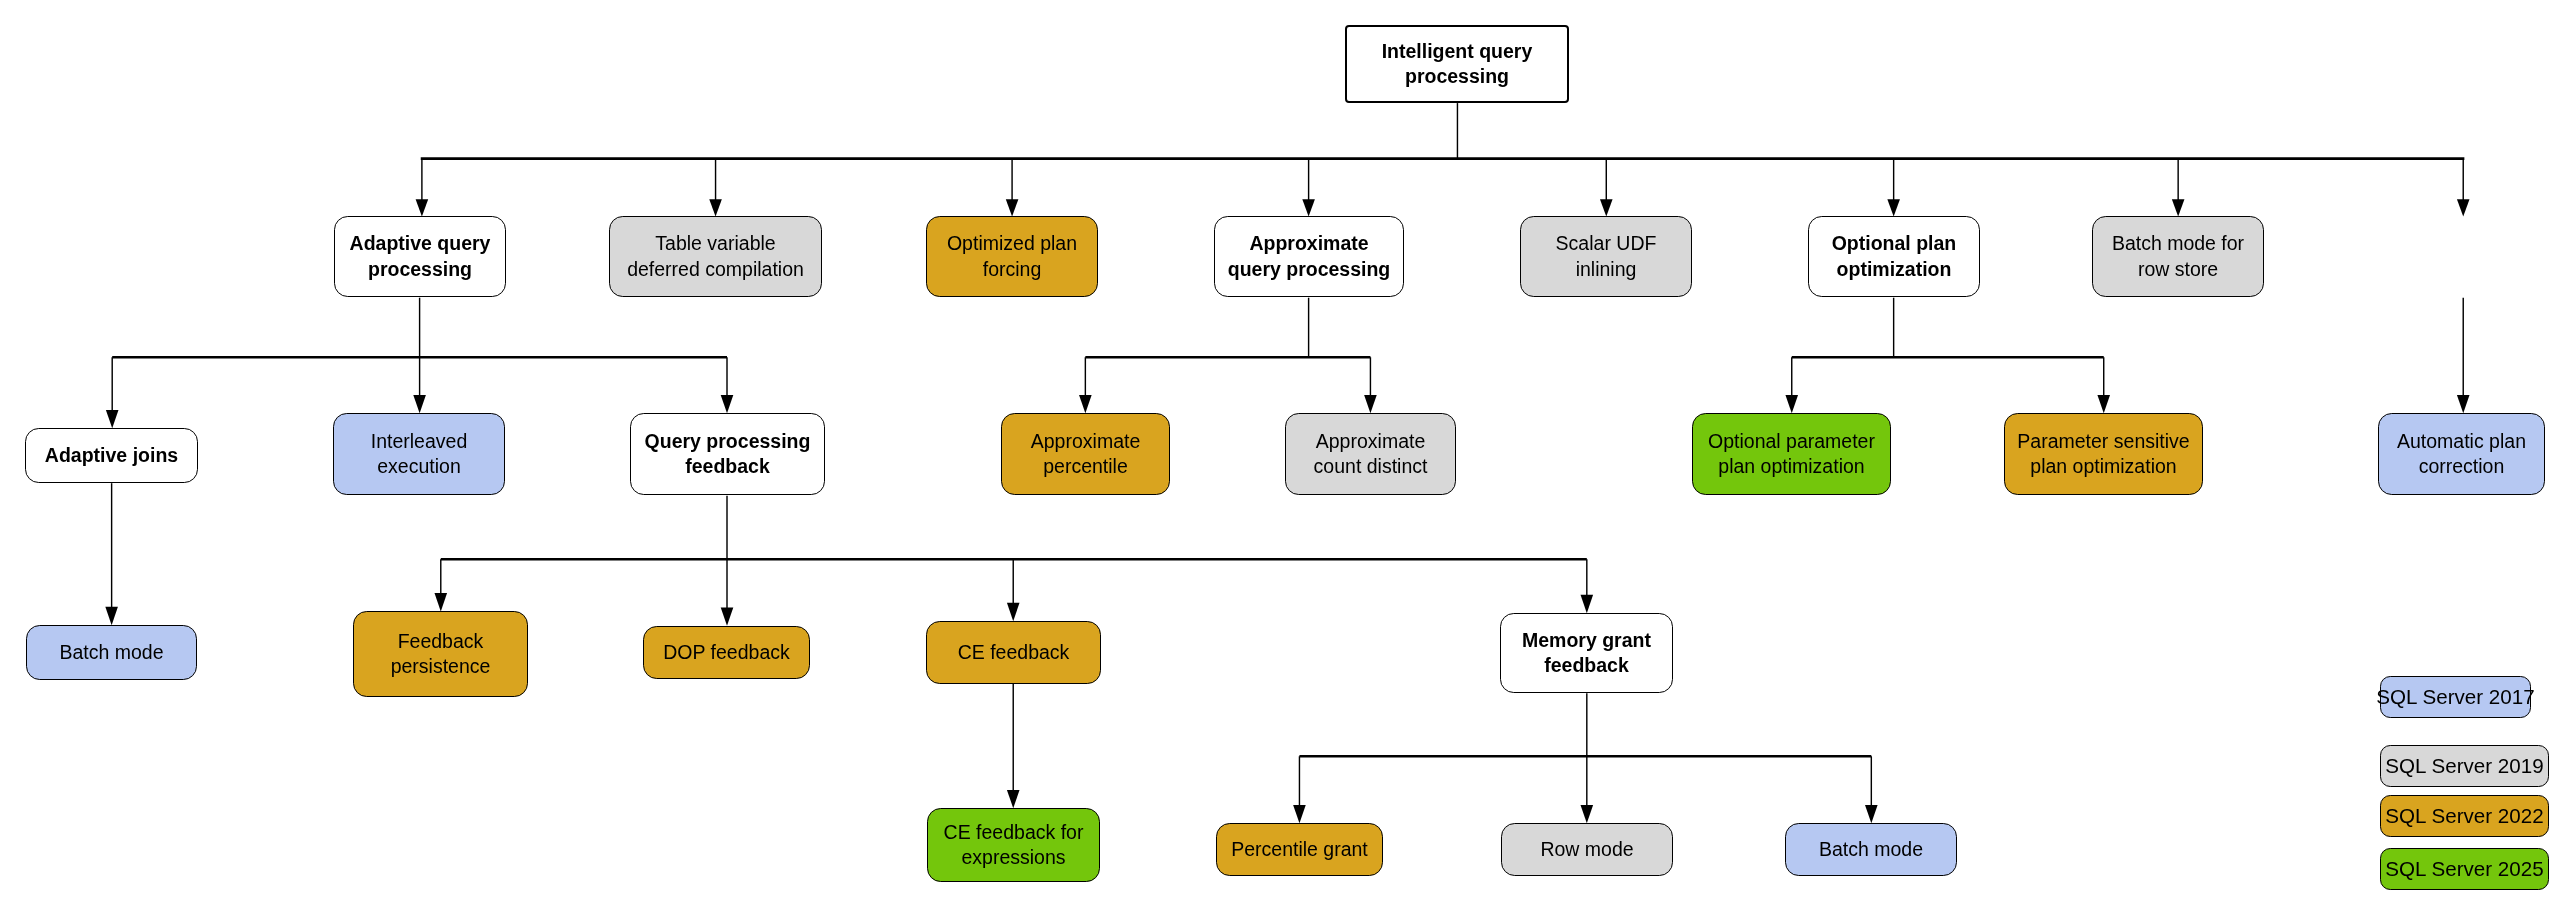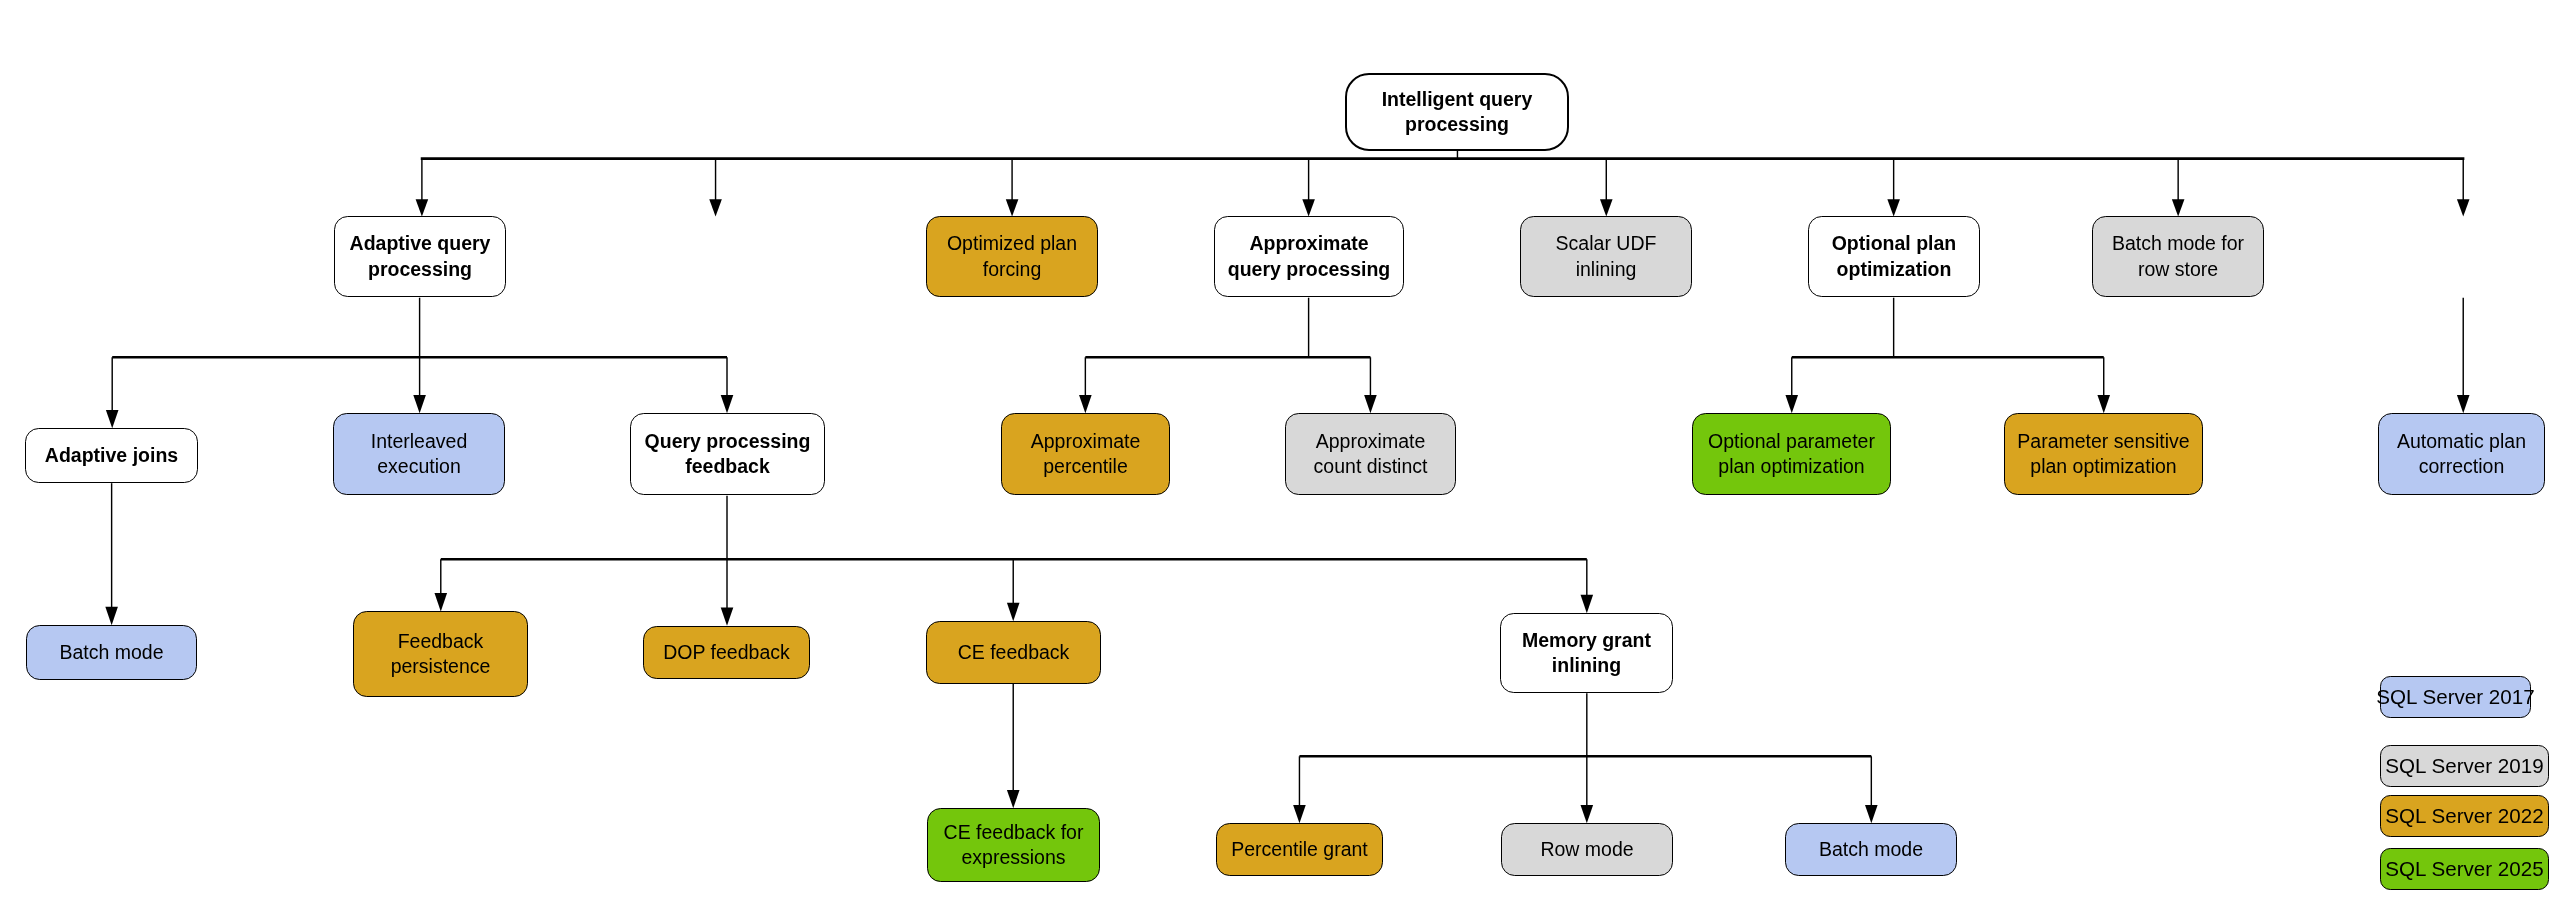--- a/index.html
+++ b/index.html
@@ -25,21 +25,21 @@
     border:1.7px solid #000;
     border-radius:13.7px;
     background:#fff;
     color:#000;
     font-size:19.5px;
     line-height:1.3;
     white-space:pre-line;
     padding:2.3px 4.6px;
   }
   .bold{font-weight:bold;}
-  .root{border-width:2.3px;border-radius:24px;margin-top:48px;}
+  .root{border-width:2.3px;border-radius:4px;}
   .c-blue{background:#B6C8F2;}
   .c-gray{background:#D8D8D8;}
   .c-gold{background:#D9A41F;}
   .c-green{background:#74C60C;}
   .legend-item{
     position:absolute;
     box-sizing:border-box;
     display:flex;
     align-items:center;
     justify-content:center;
@@ -128,20 +128,22 @@
       <polygon points="2761,1406 2783,1406 2772,1438"></polygon>
     <line x1="3269" y1="1321" x2="3269" y2="1408"></line>
       <polygon points="3258,1406 3280,1406 3269,1438"></polygon>
   </svg>
 
   <div class="node root bold" style="left:1345px;top:25px;width:224px;height:78px">Intelligent query
 processing</div>
 
   <div class="node bold" style="left:334px;top:216px;width:172px;height:81px">Adaptive query
 processing</div>
+  <div class="node c-gray" style="left:609px;top:216px;width:213px;height:81px">Table variable
+deferred compilation</div>
   <div class="node c-gold" style="left:926px;top:216px;width:172px;height:81px">Optimized plan
 forcing</div>
   <div class="node bold" style="left:1214px;top:216px;width:190px;height:81px">Approximate
 query processing</div>
   <div class="node c-gray" style="left:1520px;top:216px;width:172px;height:81px">Scalar UDF
 inlining</div>
   <div class="node bold" style="left:1808px;top:216px;width:172px;height:81px">Optional plan
 optimization</div>
   <div class="node c-gray" style="left:2092px;top:216px;width:172px;height:81px">Batch mode for
 row store</div>
@@ -161,21 +163,21 @@
 plan optimization</div>
   <div class="node c-blue" style="left:2378px;top:413px;width:167px;height:82px">Automatic plan
 correction</div>
 
   <div class="node c-blue" style="left:26px;top:625px;width:171px;height:55px">Batch mode</div>
   <div class="node c-gold" style="left:353px;top:611px;width:175px;height:86px">Feedback
 persistence</div>
   <div class="node c-gold" style="left:643px;top:626px;width:167px;height:53px">DOP feedback</div>
   <div class="node c-gold" style="left:926px;top:621px;width:175px;height:63px">CE feedback</div>
   <div class="node bold" style="left:1500px;top:613px;width:173px;height:80px">Memory grant
-inlining</div>
+feedback</div>
 
   <div class="node c-green" style="left:927px;top:808px;width:173px;height:74px">CE feedback for
 expressions</div>
   <div class="node c-gold" style="left:1216px;top:823px;width:167px;height:53px">Percentile grant</div>
   <div class="node c-gray" style="left:1501px;top:823px;width:172px;height:53px">Row mode</div>
   <div class="node c-blue" style="left:1785px;top:823px;width:172px;height:53px">Batch mode</div>
 
   <div class="legend">
     <div class="legend-item c-blue" style="left:2380px;top:676px;width:151px;height:42px">SQL Server 2017</div>
     <div class="legend-item c-gray" style="left:2380px;top:745px;width:169px;height:42px">SQL Server 2019</div>

